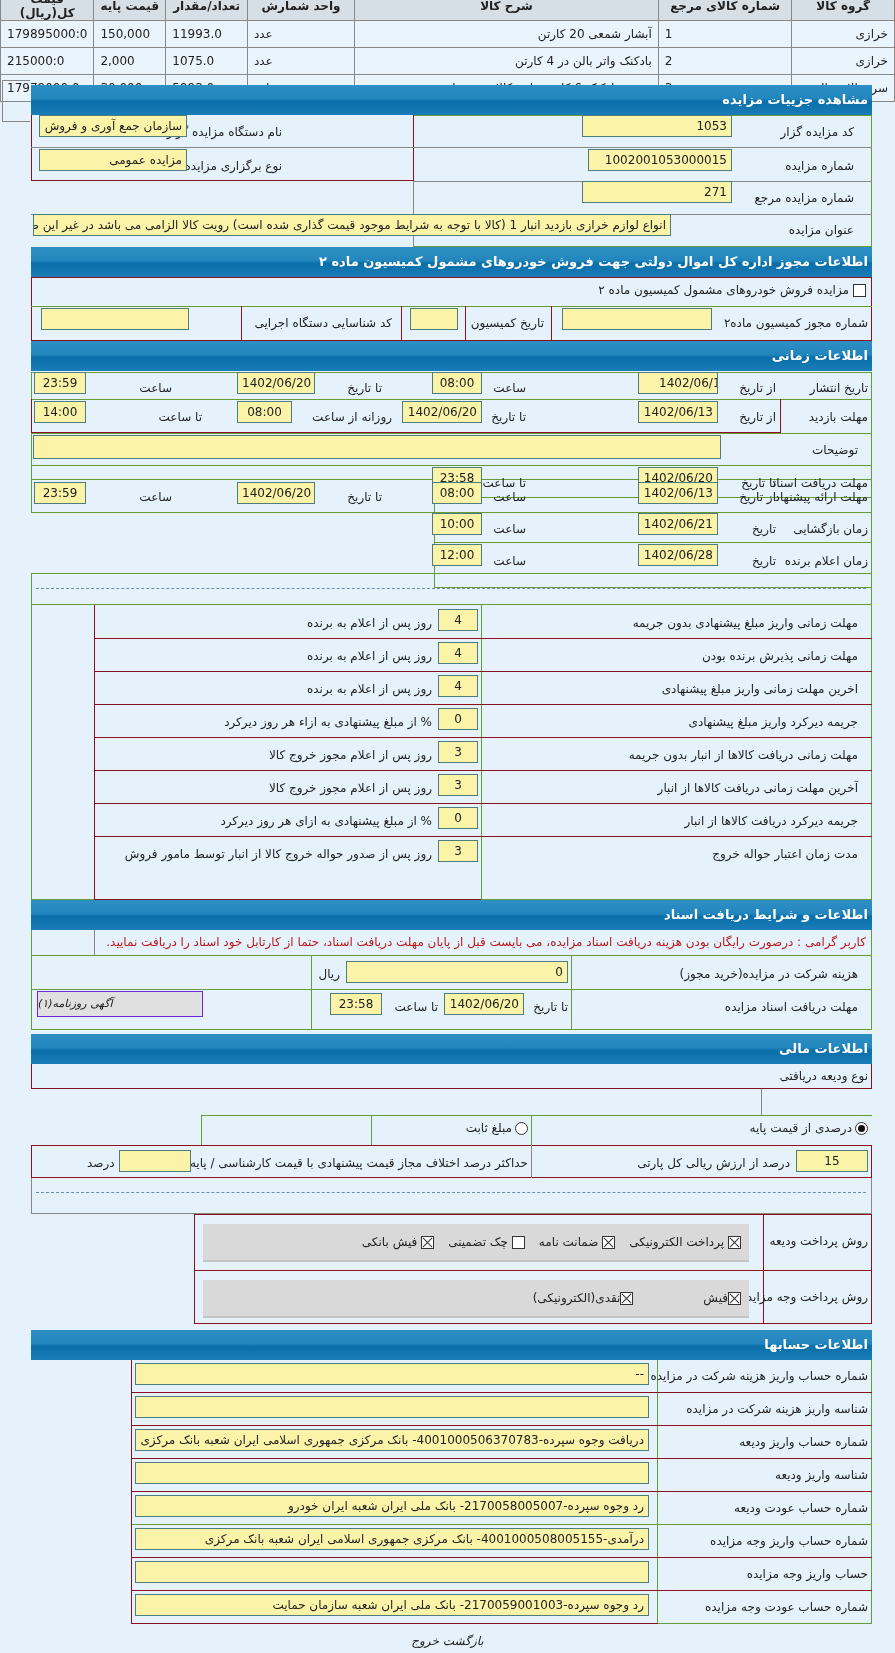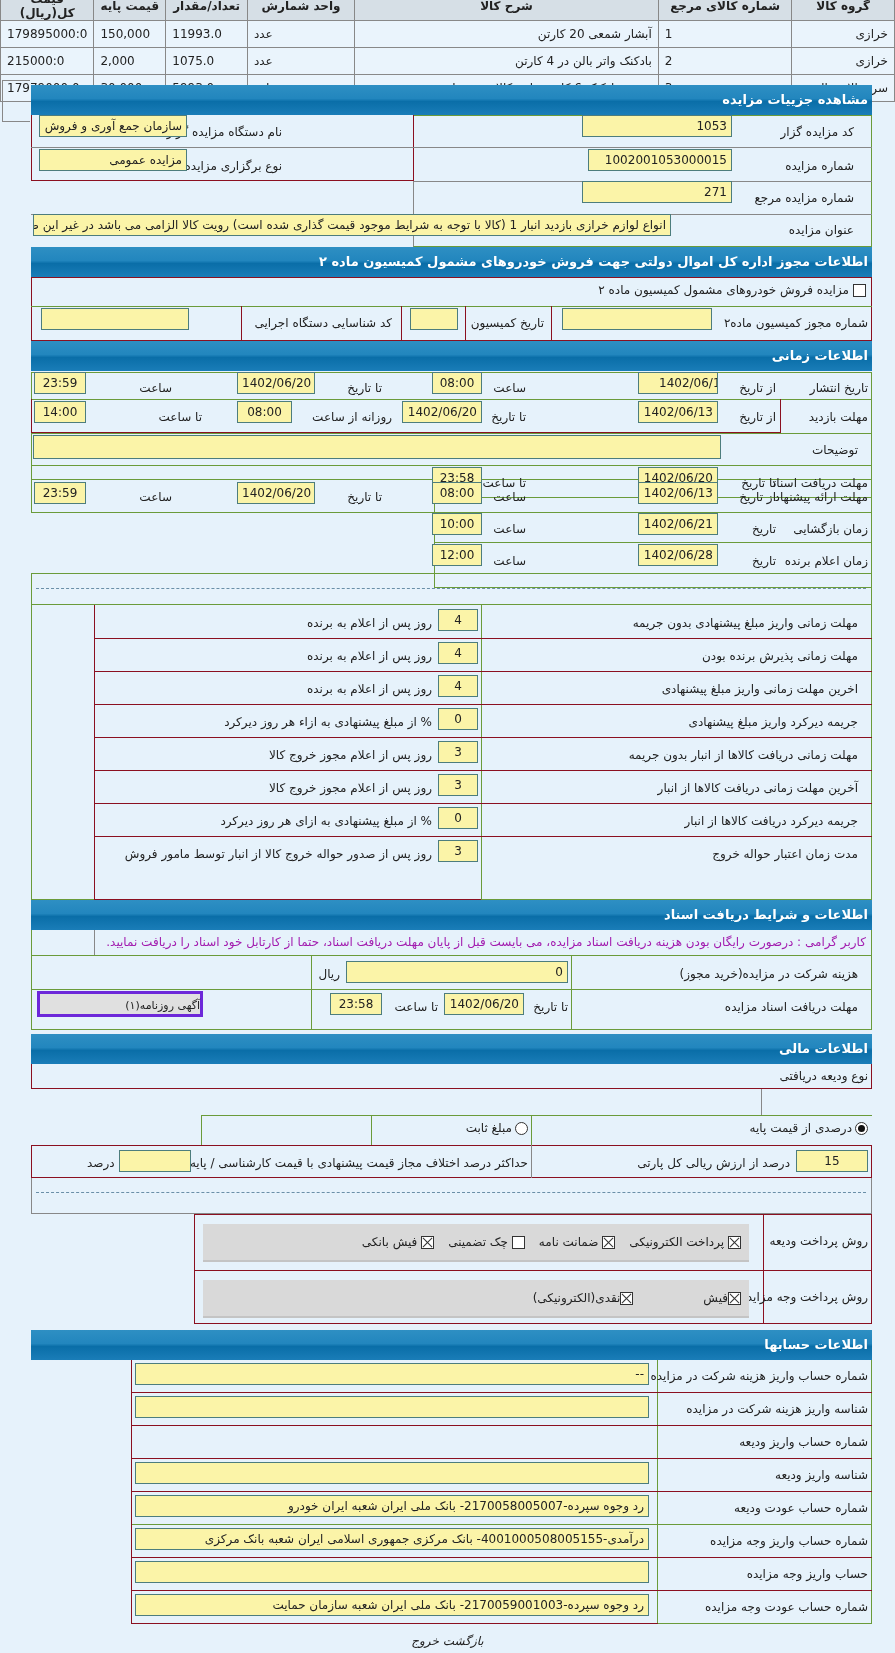--- a/index.html
+++ b/index.html
@@ -34,22 +34,22 @@
   .inp.center { text-align: center; }
   .lbl { position: absolute; font-size: 12px; white-space: nowrap; line-height: 22px; }
   .dashed { position:absolute; border-top: 1px dashed #6a8fa8; }
   .chk { display:inline-block; width:13px; height:13px; border:1px solid #333; background:#fff; position:relative; vertical-align: middle; }
   .chk.x::before, .chk.x::after { content:""; position:absolute; left:-1px; top:5px; width:13px; height:1px; background:#333; }
   .chk.x::before { transform: rotate(45deg); }
   .chk.x::after { transform: rotate(-45deg); }
   .radio { display:inline-block; width:13px; height:13px; border:1px solid #333; border-radius:50%; background:#fff; position:relative; vertical-align: middle; }
   .radio.on::after { content:""; position:absolute; left:2px; top:2px; width:7px; height:7px; border-radius:50%; background:#111; }
   .graybar { position:absolute; background:#d9d9d9; border-bottom: 2px solid #c4c4c4; }
-  .btn { position:absolute; background:#e0e0e0; border:3px solid #6d28d9; font-size: 11px; text-align:right; line-height: 24px; }
-  .warn { color: #a21caf; }
+  .btn { position:absolute; background:#e0e0e0; border:1px solid #6d28d9; font-size: 11px; text-align:left; line-height: 24px; font-style: italic; }
+  .warn { color: #b91c1c; }
   .footer { position:absolute; top: 1634px; left: 0; width: 895px; text-align: center; font-style: italic; font-size: 12px; }
   .wm { position:absolute; color: rgba(120,120,120,0.18); font-weight: bold; pointer-events:none; }
 </style>
 </head>
 <body>
 
 <table class="items">
   <thead>
     <tr>
       <th style="width:103px">گروه کالا</th>
@@ -330,20 +330,21 @@
 
   <div class="lbl" style="right:4px; top:5px;">شماره حساب واریز هزینه شرکت در مزایده</div>
   <div class="inp" style="left:4px; top:3px; width:514px;">--</div>
   <div style="position:absolute; left:0; top:32px; width:741px; border-top:1px solid #8b1020;"></div>
 
   <div class="lbl" style="right:4px; top:38px;">شناسه واریز هزینه شرکت در مزایده</div>
   <div class="inp" style="left:4px; top:36px; width:514px;"></div>
   <div style="position:absolute; left:0; top:65px; width:741px; border-top:1px solid #8b1020;"></div>
 
   <div class="lbl" style="right:4px; top:71px;">شماره حساب واریز ودیعه</div>
+  <div class="inp" style="left:4px; top:69px; width:514px;">دریافت وجوه سپرده-4001000506370783- بانک مرکزی جمهوری اسلامی ایران شعبه بانک مرکزی</div>
   <div style="position:absolute; left:0; top:98px; width:741px; border-top:1px solid #8b1020;"></div>
 
   <div class="lbl" style="right:4px; top:104px;">شناسه واریز ودیعه</div>
   <div class="inp" style="left:4px; top:102px; width:514px;"></div>
   <div style="position:absolute; left:0; top:131px; width:741px; border-top:1px solid #8b1020;"></div>
 
   <div class="lbl" style="right:4px; top:137px;">شماره حساب عودت ودیعه</div>
   <div class="inp" style="left:4px; top:135px; width:514px;">رد وجوه سپرده-2170058005007- بانک ملی ایران شعبه ایران خودرو</div>
   <div style="position:absolute; left:0; top:164px; width:741px; border-top:1px solid #6a9b3a;"></div>
 

